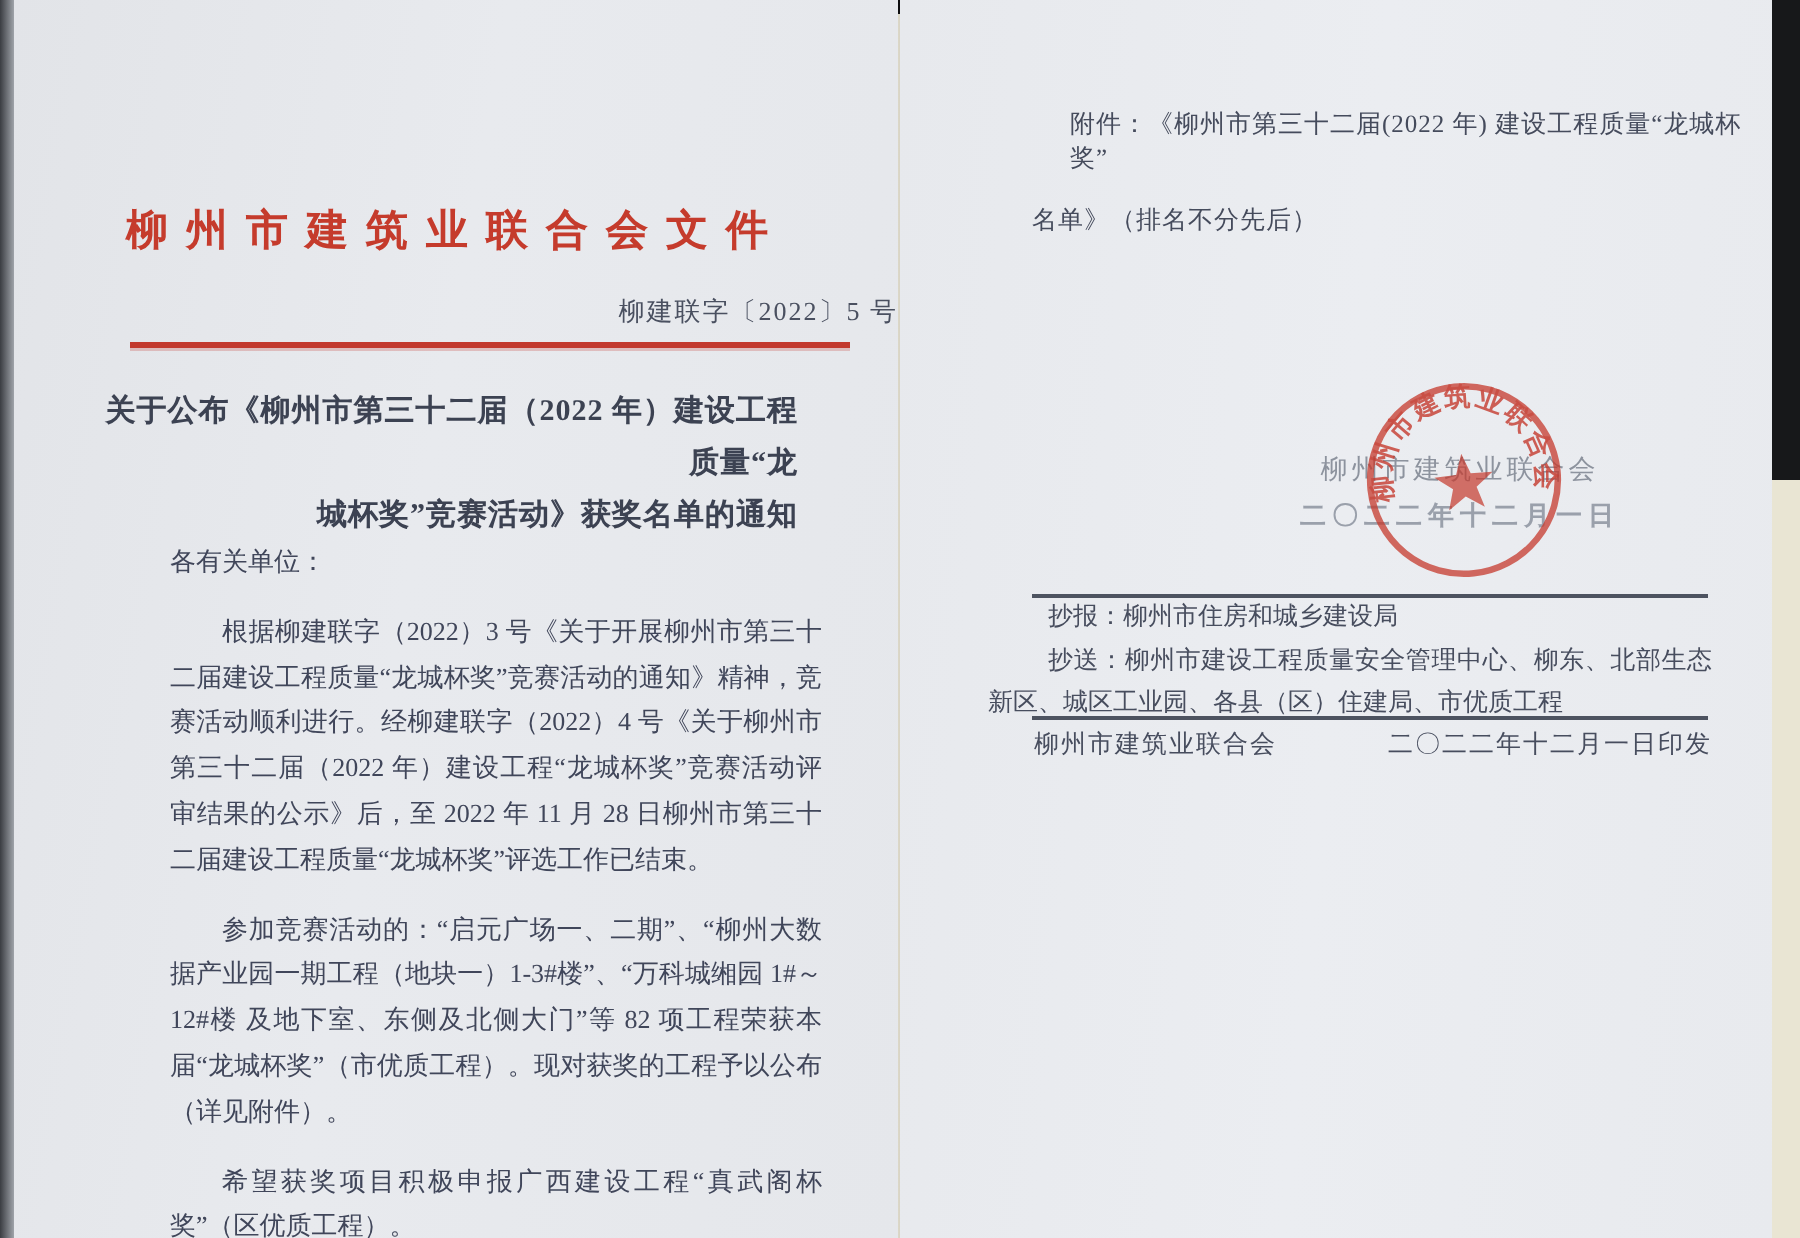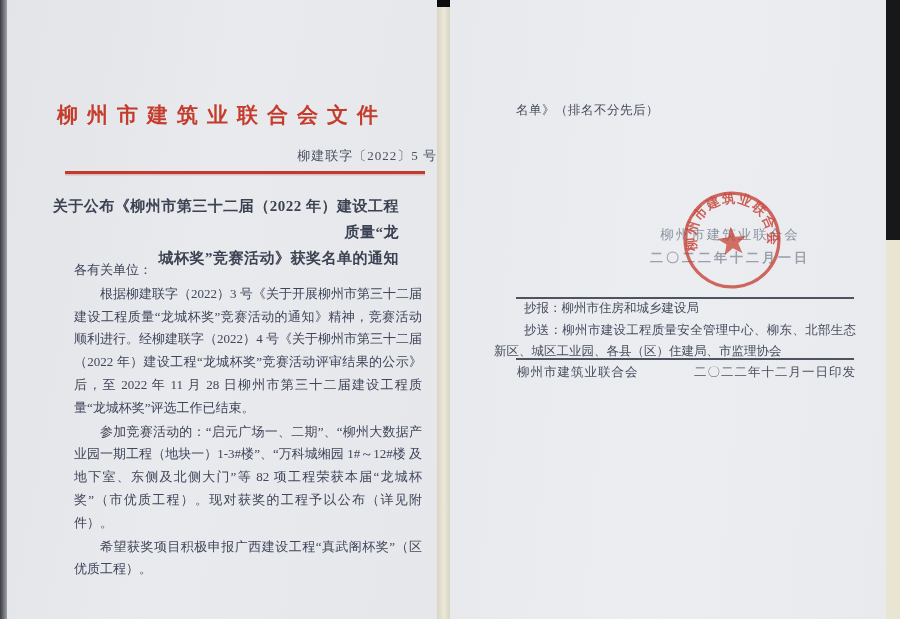--- a/index.html
+++ b/index.html
@@ -15,37 +15,37 @@
     background:linear-gradient(90deg,#3a3d42,#9fa3a9);}
   .gap-strip{position:absolute;left:437px;top:0;width:13px;height:619px;
     background:linear-gradient(90deg,#d9d5c6,#ece8d8 55%,#d8d4c5);}
   .gap-mark{position:absolute;left:433px;top:0;width:18px;height:7px;background:#0d0d0f;}
   .edge-right-dark{position:absolute;left:886px;top:0;width:14px;height:240px;background:#17181a;}
   .edge-right-cream{position:absolute;left:886px;top:240px;width:14px;height:379px;background:#e9e5d3;}
 
   
   .page{position:absolute;top:0;height:619px;}
   .page-left{left:7px;width:430px;
-    background:linear-gradient(100deg,#e2e4e8 0%,#e8eaee 45%,#e5e7eb 100%);}
+    background:linear-gradient(100deg,#e2e4e8 0%,#e8eaee 45%,#e5e7eb 100%);padding-left:12px;}
   .page-right{left:450px;width:436px;
     background:linear-gradient(95deg,#e7e9ed 0%,#ebedf1 50%,#e8eaee 100%);}
 
   .t{position:absolute;color:#434959;}
 
   
   .org-header{left:0;top:101px;width:100%;text-align:center;
     font-size:21px;font-weight:bold;color:#c53b2c;letter-spacing:9px;white-space:nowrap;}
   .doc-number{left:0;top:147px;width:100%;text-align:right;font-size:13px;letter-spacing:1px;color:#4a5060;}
   .red-rule{position:absolute;left:58px;top:171px;width:360px;height:2.5px;
     background:#c2392e;box-shadow:0 1.5px 0 rgba(194,57,46,.25);}
   .doc-title{left:38px;top:193px;width:354px;text-align:right;
     font-size:15px;font-weight:bold;line-height:26px;letter-spacing:.5px;color:#3c4252;}
   .body-text{left:66px;top:258px;width:350px;font-size:13px;line-height:22.8px;
     text-align:justify;color:#40465a;}
-  .body-text p{margin:1px;text-indent:2em;}
+  .body-text p{margin:12px;text-indent:2em;}
   .body-text .salutation{text-indent:0;}
 
   
   .attach-1{left:85px;top:54px;font-size:12.5px;letter-spacing:.5px;color:#454b5c;}
   .attach-2{left:66px;top:78px;font-size:12.5px;letter-spacing:.5px;color:#454b5c;margin-top:24px;}
 
   .sig-org{left:150px;top:226px;width:260px;text-align:center;
     font-size:13.5px;letter-spacing:2px;color:#8d939e;}
   .sig-date{left:150px;top:249px;width:260px;text-align:center;
     font-size:13px;letter-spacing:3px;color:#9aa0ab;font-weight:bold;}
@@ -81,36 +81,37 @@
     </div>
     <div class="t body-text">
       <p class="salutation">各有关单位：</p>
       <p>根据柳建联字（2022）3 号《关于开展柳州市第三十二届建设工程质量“龙城杯奖”竞赛活动的通知》精神，竞赛活动顺利进行。经柳建联字（2022）4 号《关于柳州市第三十二届（2022 年）建设工程“龙城杯奖”竞赛活动评审结果的公示》后，至 2022 年 11 月 28 日柳州市第三十二届建设工程质量“龙城杯奖”评选工作已结束。</p>
       <p>参加竞赛活动的：“启元广场一、二期”、“柳州大数据产业园一期工程（地块一）1-3#楼”、“万科城缃园 1#～12#楼 及地下室、东侧及北侧大门”等 82 项工程荣获本届“龙城杯奖”（市优质工程）。现对获奖的工程予以公布（详见附件）。</p>
       <p>希望获奖项目积极申报广西建设工程“真武阁杯奖”（区优质工程）。</p>
     </div>
   </div>
 
   <div class="page page-right">
+    <div class="t attach-1">附件：《柳州市第三十二届(2022 年) 建设工程质量“龙城杯奖”</div>
     <div class="t attach-2">名单》（排名不分先后）</div>
 
     <div class="t sig-org">柳州市建筑业联合会</div>
     <div class="t sig-date">二〇二二年十二月一日</div>
 
     <svg class="seal" viewBox="0 0 100 100">
       <circle cx="50" cy="50" r="46" fill="none" stroke="#c5392d" stroke-width="3.2" opacity="0.85"></circle>
       <path d="M50,37 L53.6,47.1 L64.3,47.4 L55.8,53.9 L58.8,64.1 L50,58.1 L41.2,64.1 L44.2,53.9 L35.7,47.4 L46.4,47.1 Z" fill="#c5392d" opacity="0.8"></path>
       <path id="sealArc" d="M 16.4,62.3 A 36,36 0 1 1 83.6,62.3" fill="none"></path>
       <text font-size="13" letter-spacing="1.5" fill="#c5392d" opacity="0.9" font-weight="bold">
         <textPath href="#sealArc" startOffset="6">柳州市建筑业联合会</textPath>
       </text>
     </svg>
 
     <div class="hline hline-1"></div>
     <div class="t cc-block">
       <p>抄报：柳州市住房和城乡建设局</p>
-      <p>抄送：柳州市建设工程质量安全管理中心、柳东、北部生态新区、城区工业园、各县（区）住建局、市监理协会</p>
+      <p>抄送：柳州市建设工程质量安全管理中心、柳东、北部生态新区、城区工业园、各县（区）住建局、市优质工程</p>
     </div>
     <div class="hline hline-2"></div>
     <div class="t footer-issuer">柳州市建筑业联合会</div>
     <div class="t footer-date">二〇二二年十二月一日印发</div>
   </div>
 </div>
 
 </body></html>

